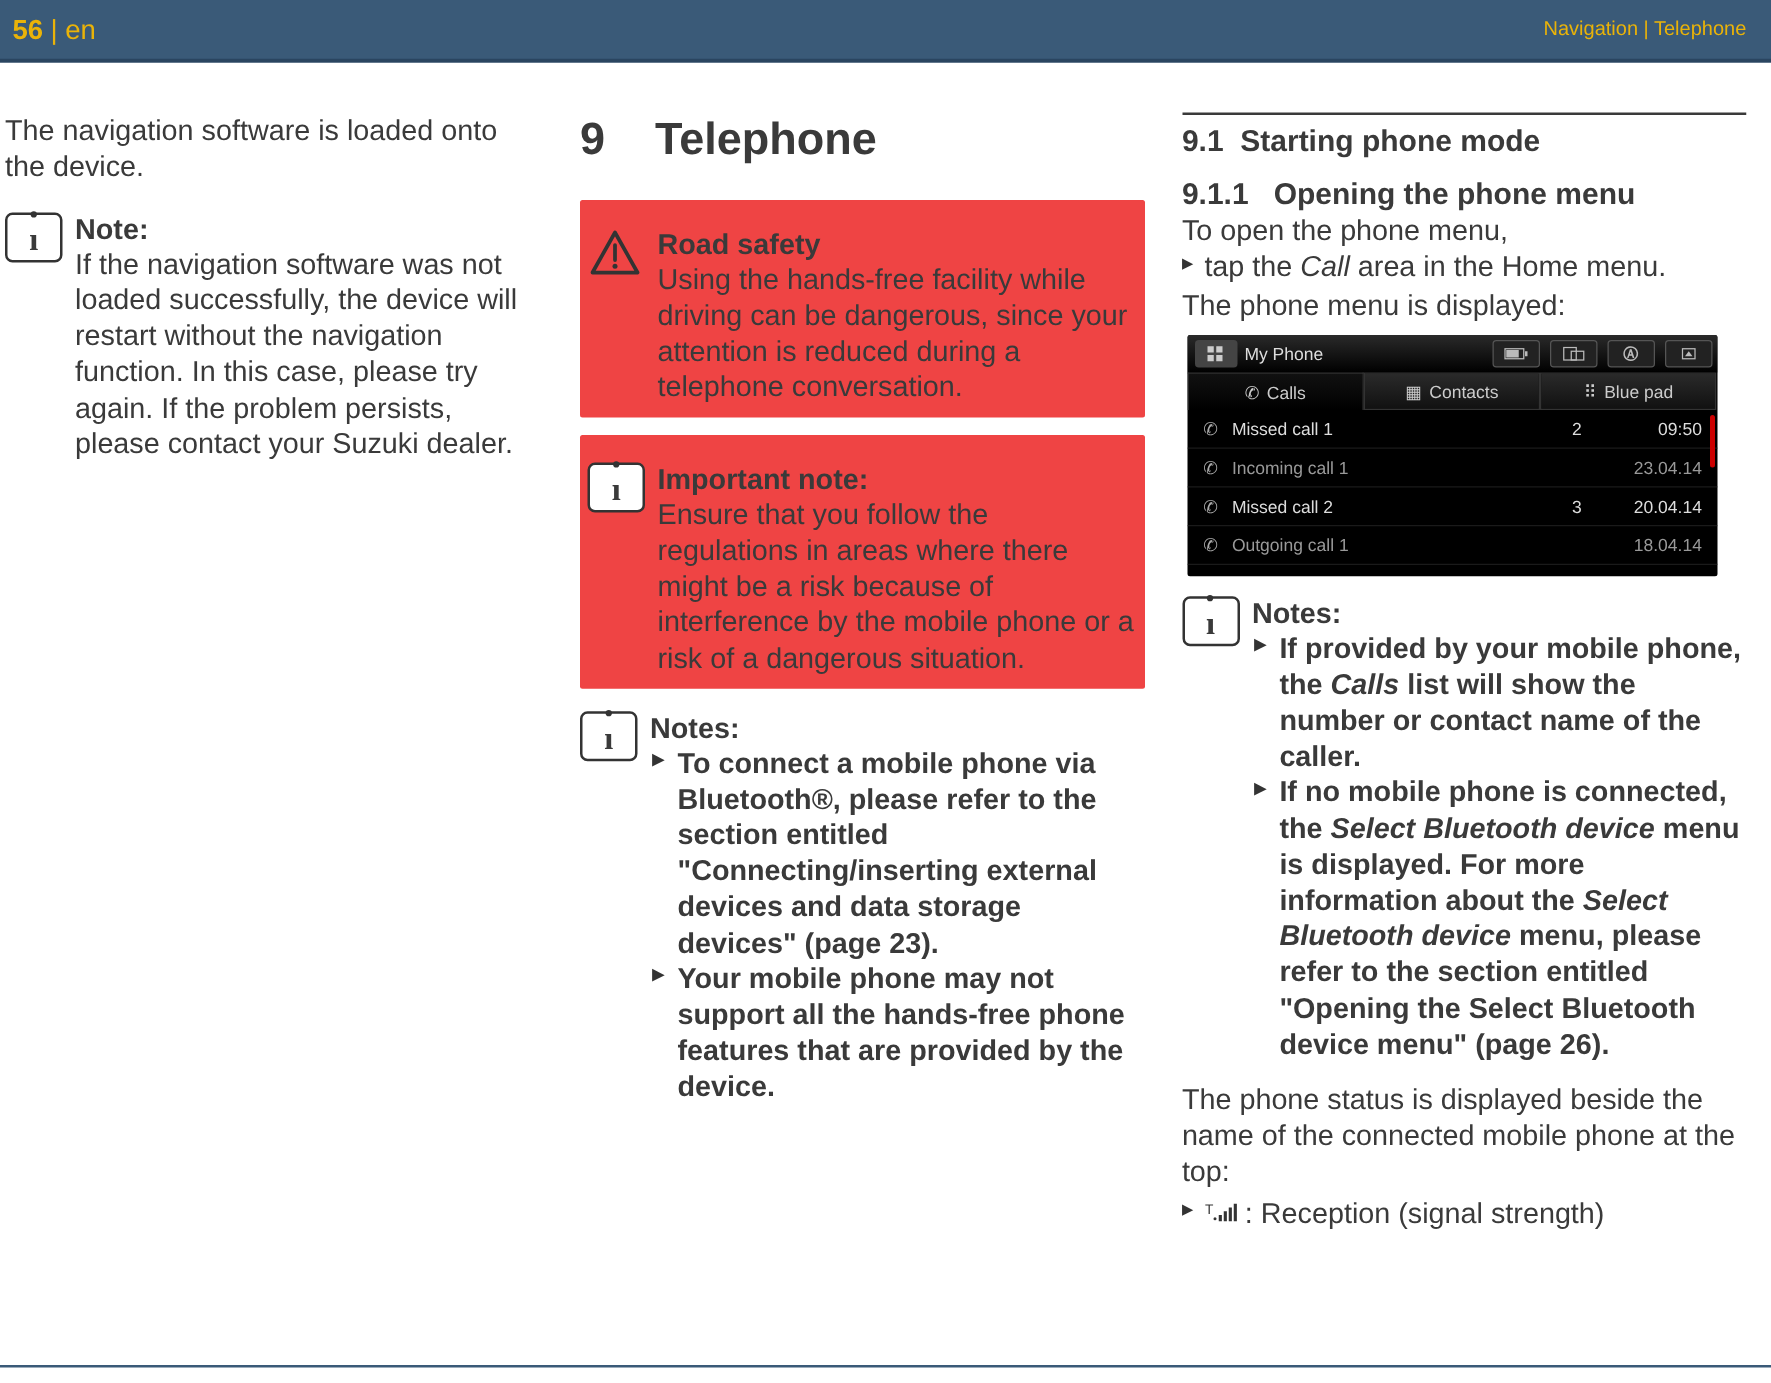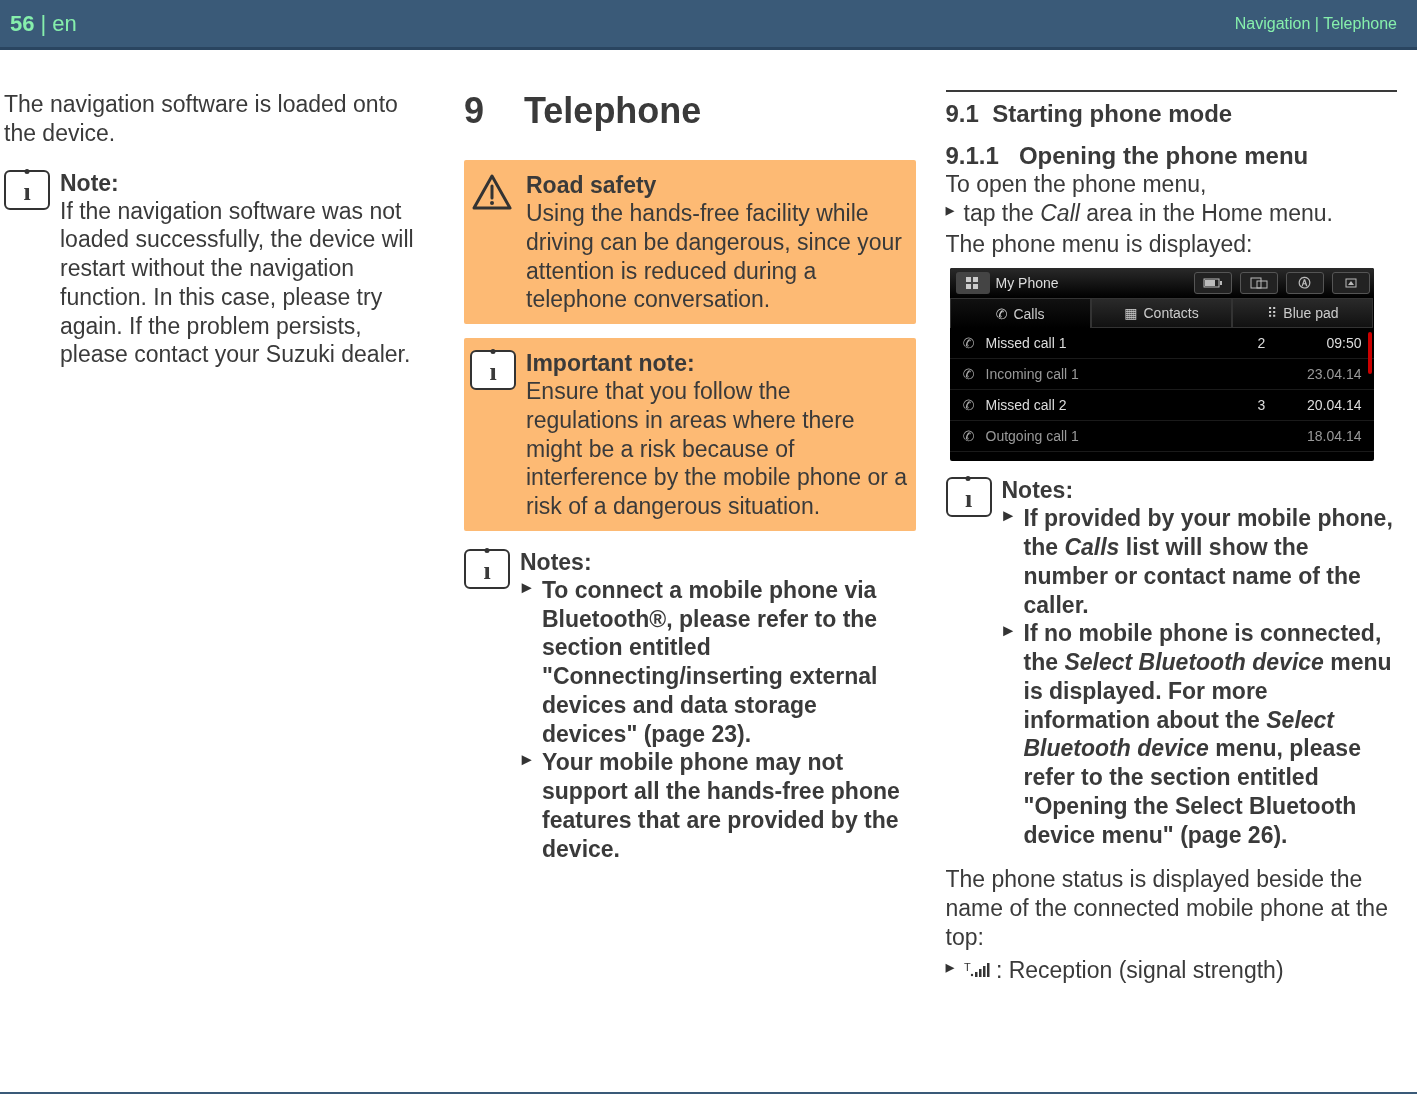--- a/index.html
+++ b/index.html
@@ -1,36 +1,36 @@
 <!DOCTYPE html>
 <html><head>
 <meta charset="utf-8">
 <style>
   * { margin: 0; padding: 0; box-sizing: border-box; }
   html, body { width: 1417px; height: 1106px; background: #fff; font-family: "Helvetica Neue", Arial, sans-serif; color: #3a3a3a; }
   .page { width: 1417px; height: 1106px; position: relative; }
-  .header { background: #3a5a78; color: #86efac; height: 50px; display: flex; align-items: center; justify-content: space-between; padding: 0 20px 0 10px; border-bottom: 3px solid #2a4560; }
+  .header { background: #3a5a78; color: #eab308; height: 50px; display: flex; align-items: center; justify-content: space-between; padding: 0 20px 0 10px; border-bottom: 3px solid #2a4560; }
   .header-left { display: flex; align-items: baseline; font-size: 22px; }
   .header-left .pg { font-weight: 700; }
   .header-left .sep { padding: 0 6px; font-weight: 300; }
   .header-left .lang { font-weight: 300; }
   .header-right { font-size: 16px; font-weight: 300; }
   .content { display: flex; padding: 40px 20px 20px 0; gap: 30px; }
   .col { flex: 1; min-width: 0; }
   .col-left { flex: 1; padding-left: 4px; }
   .col-mid { flex: 1.05; }
   .col-right { flex: 1.05; }
   p, .body-text { font-size: 23px; line-height: 1.25; color: #3a3a3a; font-weight: 300; }
   h1.chapter { font-size: 36px; font-weight: 700; color: #3a3a3a; margin-bottom: 28px; }
   h1.chapter .num { display: inline-block; width: 50px; }
   .section-rule { border-top: 2px solid #3a3a3a; margin-bottom: 8px; }
   h2.section { font-size: 24px; font-weight: 700; color: #3a3a3a; margin-bottom: 14px; }
   h3.subsection { font-size: 24px; font-weight: 700; color: #3a3a3a; margin-top: 12px; }
   .callout { display: flex; gap: 10px; margin: 14px 0; }
-  .callout.shaded { background: #fdba74; padding: 12px 8px 10px 6px; border-radius: 2px; }
+  .callout.shaded { background: #ef4444; padding: 22px 8px 10px 6px; border-radius: 2px; }
   .callout .icon-cell { flex: 0 0 46px; }
   .callout .txt { flex: 1; }
   .callout .title { font-weight: 700; font-size: 23px; }
   .icon-box { width: 46px; height: 40px; border: 2px solid #333; border-radius: 6px; display: flex; align-items: center; justify-content: center; background: #fff; }
   .icon-info { font-family: Georgia, serif; font-weight: 700; font-size: 26px; position: relative; top: 2px; }
   .icon-info::before { content: ""; display: block; position: absolute; width: 5px; height: 5px; background: #333; border-radius: 50%; top: -8px; left: 50%; transform: translateX(-50%); }
   .icon-warn { width: 44px; height: 40px; display: flex; align-items: center; justify-content: center; }
   .bullet-list { list-style: none; padding-left: 18px; }
   .bullet-list li { position: relative; font-size: 23px; line-height: 1.25; font-weight: 300; margin-bottom: 2px; }
   .bullet-list li::before { content: "▸"; position: absolute; left: -18px; top: 0; color: #333; font-size: 18px; }

